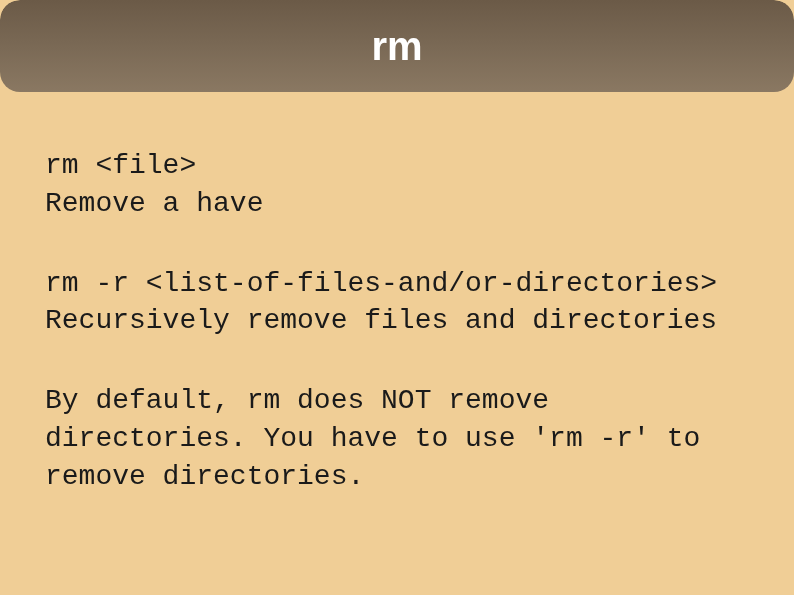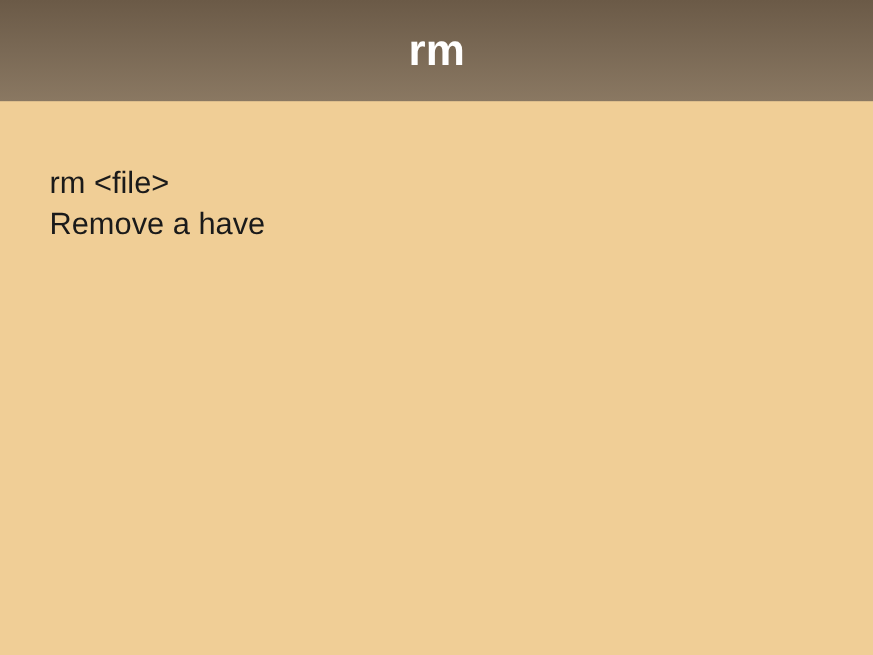--- a/index.html
+++ b/index.html
@@ -1,15 +1,15 @@
 <!DOCTYPE html>
 <html><head>
 <meta charset="utf-8">
 <style>
-* { margin: 0; padding: 0; box-sizing: border-box; }
+* { margin: 0; padding: 0; box-sizing: border-box; border-radius: 20px; }
 html, body { width: 794px; height: 595px; overflow: hidden; }
 body {
   font-family: Arial, Helvetica, sans-serif;
   background: #f0ce96;
 }
 .header {
   width: 100%;
   height: 92px;
   background: linear-gradient(to bottom, #6b5a47 0%, #7a6955 50%, #8a7862 100%);
   display: flex;
@@ -24,29 +24,37 @@
 .content {
   padding: 55px 45px 0 45px;
 }
 .block {
   margin-bottom: 42px;
 }
 .line {
   color: #1a1a1a;
   font-size: 28px;
   line-height: 1.35;
+  font-family: Liberation Mono, monospace;
 }
 </style>
 </head>
 <body>
 
 <div class="header">
   <h1>rm</h1>
 </div>
 
 <div class="content">
   <div class="block">
     <div class="line">rm &lt;file&gt;</div>
     <div class="line">Remove a have</div>
   </div>
 
+  <div class="block">
+    <div class="line">rm -r &lt;list-of-files-and/or-directories&gt;</div>
+    <div class="line">Recursively remove files and directories</div>
+  </div>
 
+  <div class="block">
+    <div class="line">By default, rm does NOT remove directories. You have to use 'rm -r' to remove directories.</div>
+  </div>
 </div>
 
 </body></html>

